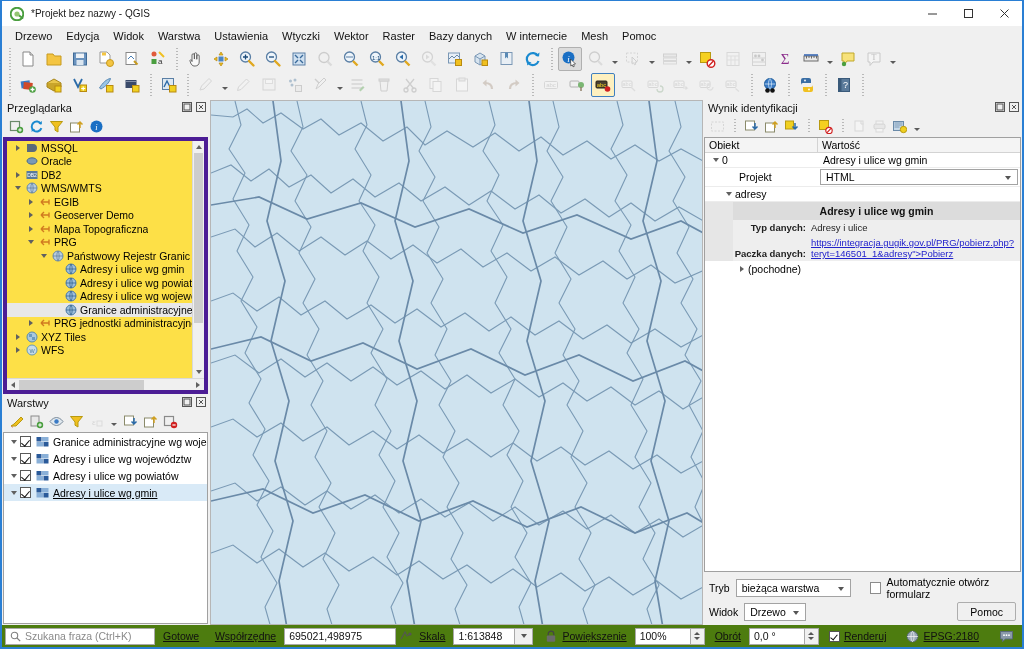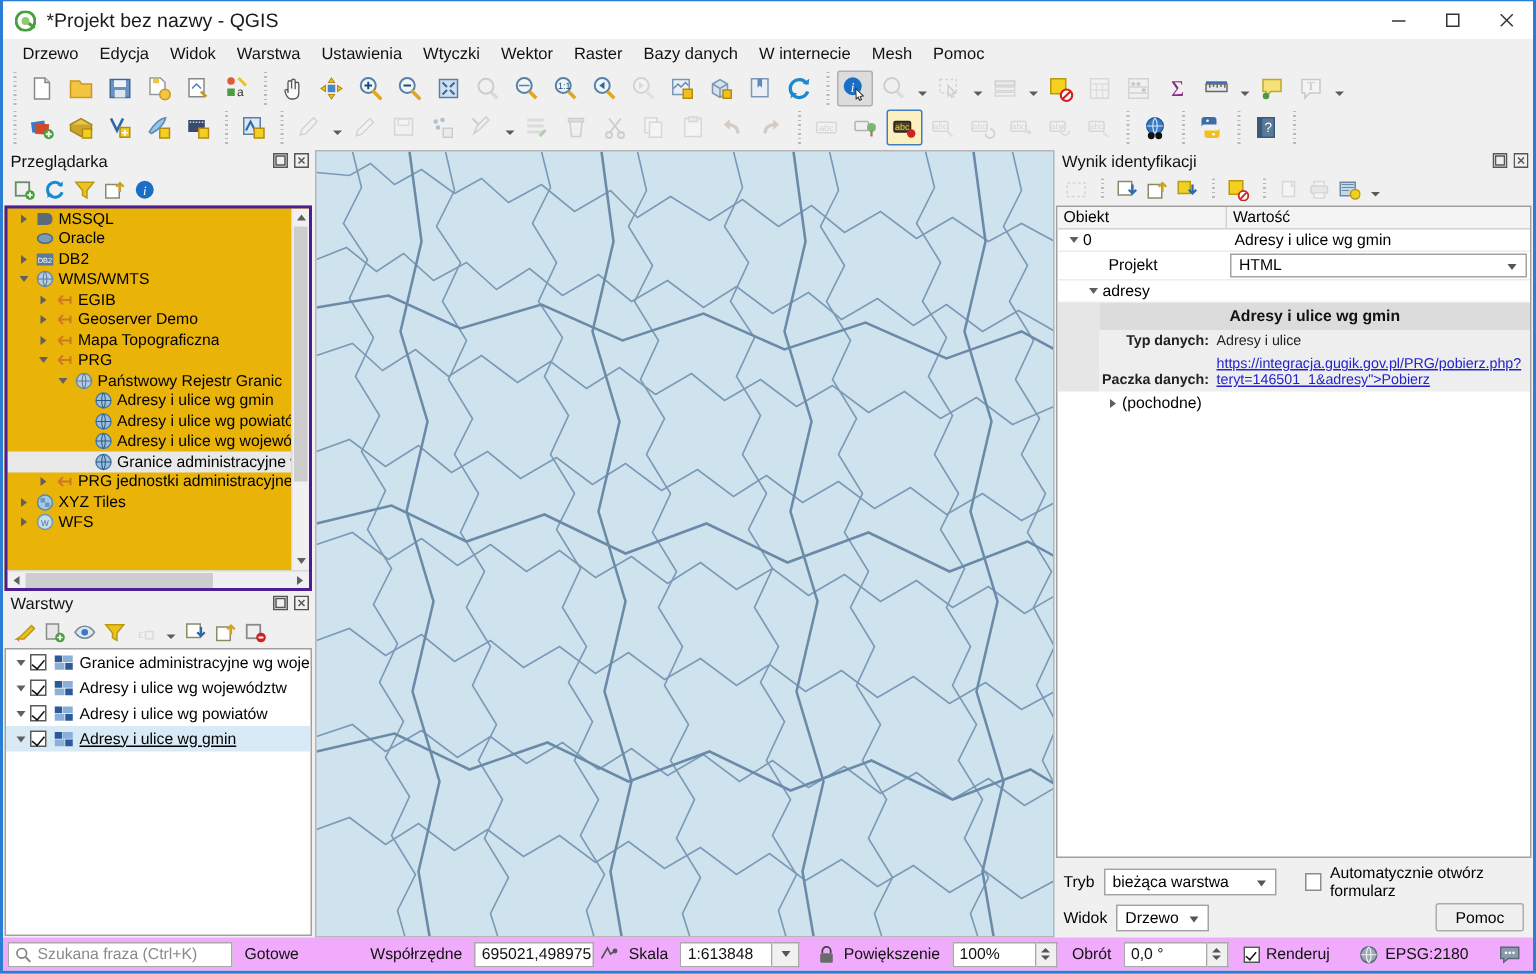--- a/index.html
+++ b/index.html
@@ -27,21 +27,21 @@
     background: #ffffff;
     display: flex; align-items: center;
     padding-left: 8px;
     position: relative;
   }
   .qgis-logo {
     width: 14px; height: 14px; margin-right: 7px;
     position: relative; flex: 0 0 14px;
   }
   .qgis-logo svg { display: block; }
-  .title-text { font-size: 13px; color: #1a1a1a; }
+  .title-text { font-size: 10px; color: #1a1a1a; }
   .winbtns { position: absolute; right: 0; top: 0; height: 25px; display: flex; }
   .winbtn {
     width: 36px; height: 25px;
     display: flex; align-items: center; justify-content: center;
     color: #2a2a2a; font-size: 12px;
   }
 
   
   .menubar {
     height: 19px; flex: 0 0 19px;
@@ -100,21 +100,21 @@
   }
   .pt-btn { width: 11px; height: 11px; display:flex; align-items:center; justify-content:center; }
   .panel-toolbar {
     height: 21px; flex: 0 0 21px;
     display: flex; align-items: center; padding-left: 6px; gap: 3px;
   }
   .ptb { width: 17px; height: 17px; display:flex; align-items:center; justify-content:center; border:1px solid transparent; border-radius:2px;}
 
   
   .tree-wrap {
-    flex: 1; background: #eab308; border: 2px solid #4c1d95;
+    flex: 1; background: #fde047; border: 4px solid #4c1d95;
     margin: 0 1px; position: relative; overflow: hidden;
     display: flex; flex-direction: column;
   }
   .tree-scroll { flex: 1; overflow: hidden; position: relative; }
   .tree-row {
     height: 13.5px; display: flex; align-items: center;
     font-size: 10.5px; white-space: nowrap; padding-right: 2px;
   }
   .tree-row.sel { background: #e8e8e8; }
   .twist {
@@ -236,30 +236,30 @@
   }
   .chkbox { width:12px; height:12px; border:1px solid #8c8c8c; background:#fff; margin-right:6px; }
   .btn {
     height:19px; border:1px solid #adadad; background:#f0f0f0;
     display:flex; align-items:center; justify-content:center;
     font-size:10.5px; padding: 0 12px; border-radius:2px;
   }
 
   
   .statusbar {
-    height: 22px; flex: 0 0 22px; background:#f0abfc;
+    height: 22px; flex: 0 0 22px; background:#4d7c0f;
     display:flex; align-items:center; padding: 0 3px; gap: 0;
     font-size: 10.5px;
   }
   .sb-search {
     width: 150px; height:17px; border:1px solid #a9a9a9; background:#fff;
     display:flex; align-items:center; padding-left:4px; color:#8a8a8a; font-size:10.5px;
     margin-right: 8px;
   }
-  .sb-text { margin-right: 8px; color:#111; }
+  .sb-text { margin-right: 8px; color:#111;text-decoration:underline; }
   .sb-field {
     height:17px; border:1px solid #a9a9a9; background:#fff;
     display:flex; align-items:center; padding: 0 4px; font-size:10.5px; color:#111;
   }
   .spin {
     width:14px; height:17px; border:1px solid #a9a9a9; border-left:none; background:#f0f0f0;
     display:flex; flex-direction:column; align-items:center; justify-content:center; gap:2px;
   }
   .spin i { display:block; width:0;height:0;border-left:3px solid transparent;border-right:3px solid transparent; }
   .spin i.u { border-bottom:3px solid #555; }
@@ -1322,21 +1322,21 @@
         <svg width="11" height="11" viewBox="0 0 11 11">
             <circle cx="4.5" cy="4.5" r="3.2" fill="none" stroke="#808080" stroke-width="1.1"></circle>
             <path d="M7 7l3.2 3.2" stroke="#808080" stroke-width="1.2"></path>
           </svg>
       </span>
       <span>Szukana fraza (Ctrl+K)</span>
     </div>
     <span class="sb-text">Gotowe</span>
     <div style="flex:1"></div>
     <span class="sb-text">Współrzędne</span>
-    <div class="sb-field" style="width:80px;">695021,498975</div>
+    <div class="sb-field" style="width:112px;">695021,498975</div>
     <span style="width:20px;display:flex;align-items:center;justify-content:center;">
       <svg width="14" height="14" viewBox="0 0 14 14">
           <path d="M2 10l4-7 2 4 3-2" fill="none" stroke="#555" stroke-width="1.1"></path>
           <circle cx="11" cy="5" r="1.6" fill="#555"></circle>
         </svg>
     </span>
     <span class="sb-text" style="margin-left:3px;">Skala</span>
     <div class="sb-field" style="width:62px;">1:613848</div>
     <div class="combo-sb"></div>
     <span class="gap"></span>

